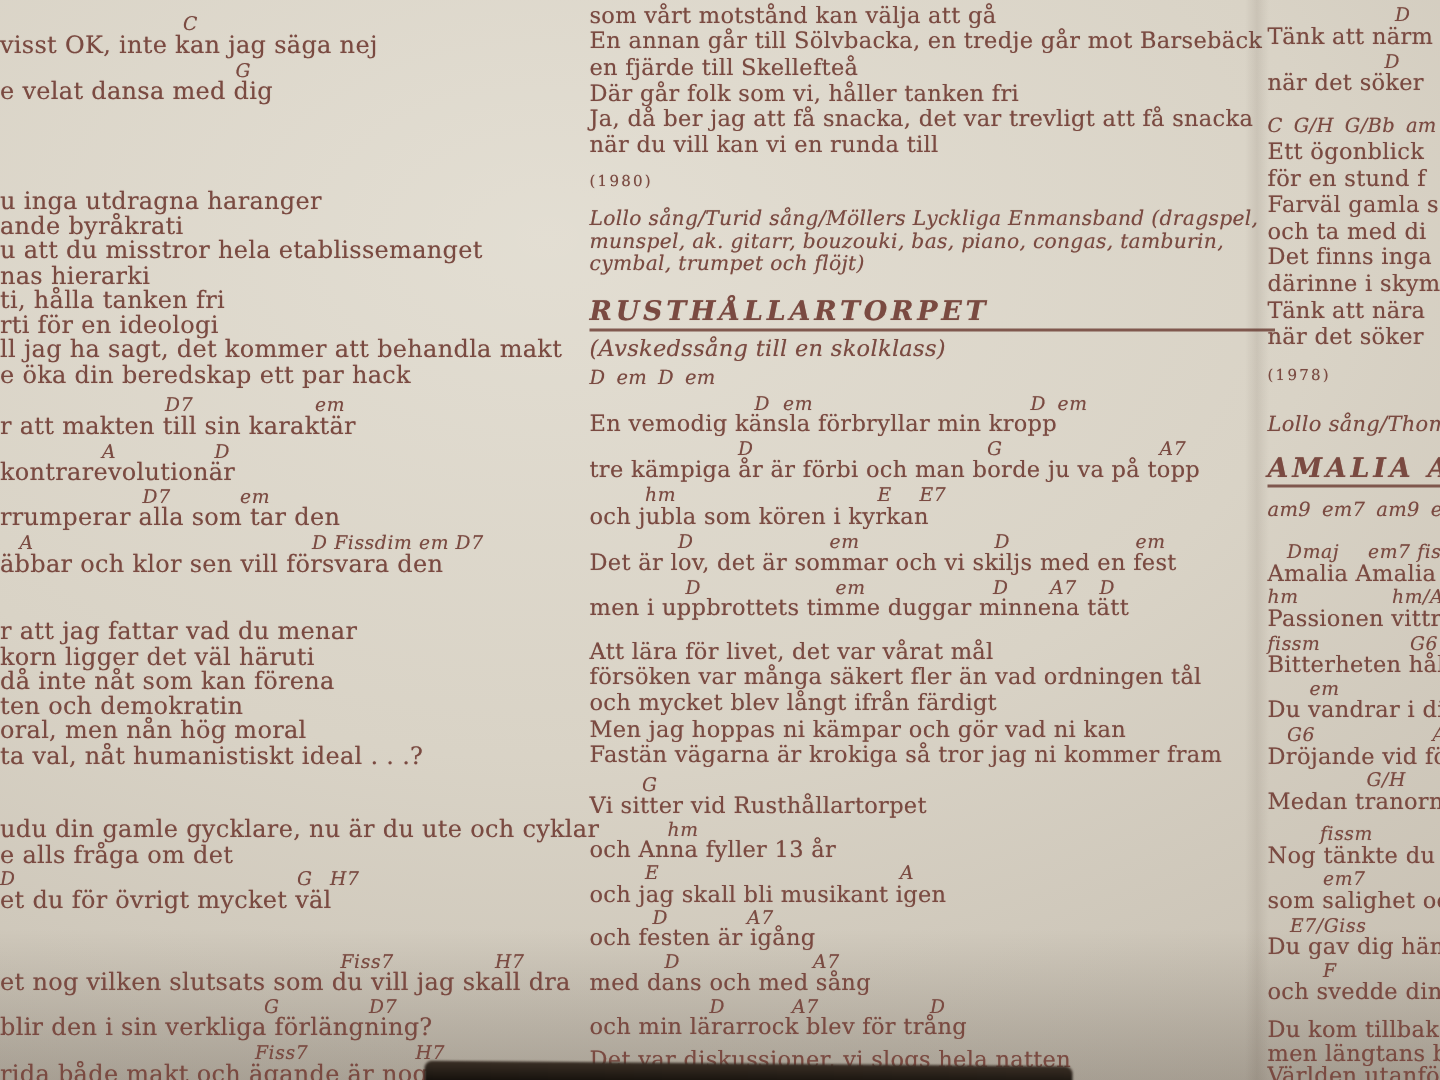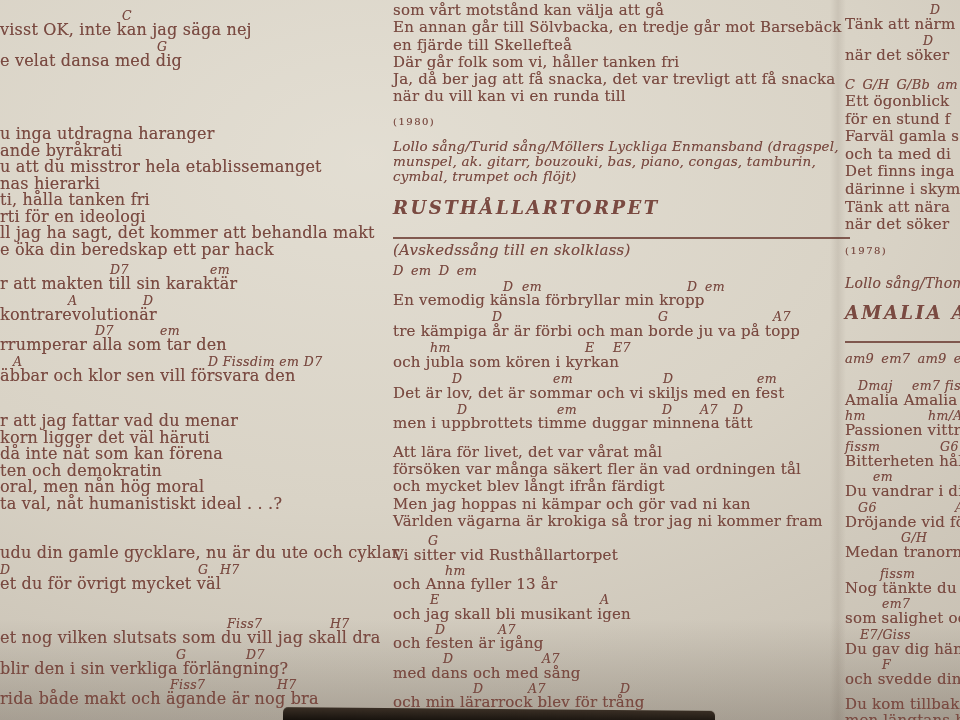--- a/index.html
+++ b/index.html
@@ -22,21 +22,21 @@
   [data-col="right"] .lyric{line-height:17px;}
   .chords{position:relative;height:13.5px;}
   [data-col="left"] .chords,[data-col="right"] .chords{height:14px;}
   .chord{position:absolute;top:0;font-style:italic;font-size:12.5px;letter-spacing:0.4px;}
 
   .chordline{font-style:italic;font-size:13px;line-height:14px;word-spacing:3px;}
   .year{font-size:10px;line-height:16px;letter-spacing:1.5px;}
   .credits{font-style:italic;font-size:13.5px;line-height:15.3px;}
   [data-col="right"] .credits{font-size:14px;line-height:16px;}
   .title{font-style:italic;font-weight:600;font-size:18px;letter-spacing:2.5px;line-height:19px;
-         border-bottom:2px solid rgba(112,66,56,0.85);padding-bottom:20px;margin-bottom:2px;display:block;width:100%;}
+         border-bottom:2px solid rgba(112,66,56,0.85);padding-bottom:2px;margin-bottom:2px;display:block;width:100%;}
   .subtitle{font-style:italic;font-size:15px;line-height:18px;}
 
   
   [data-col="left"]   .block:nth-child(2){margin-top:57px;}
   [data-col="left"]   .block:nth-child(3){margin-top:4px;}
   [data-col="left"]   .block:nth-child(4){margin-top:29px;}
   [data-col="left"]   .block:nth-child(5){margin-top:33px;}
   [data-col="left"]   .block:nth-child(6){margin-top:24px;}
   [data-col="middle"] .block:nth-child(2){margin-top:8px;}
   [data-col="middle"] .block:nth-child(3){margin-top:9px;}
@@ -116,20 +116,21 @@
       <div class="block">
         <div class="lyric">r att jag fattar vad du menar</div>
         <div class="lyric">korn ligger det väl häruti</div>
         <div class="lyric">då inte nåt som kan förena</div>
         <div class="lyric">ten och demokratin</div>
         <div class="lyric">oral, men nån hög moral</div>
         <div class="lyric">ta val, nåt humanistiskt ideal . . .?</div>
       </div>
       <div class="block">
         <div class="lyric">udu din gamle gycklare, nu är du ute och cyklar</div>
+        <div class="lyric">e alls fråga om det</div>
         <div class="chords">
           <span class="chord" style="left: 0px;">D</span>
           <span class="chord" style="left: 198px;">G</span>
           <span class="chord" style="left: 220px;">H7</span>
         </div>
         <div class="lyric">et du för övrigt mycket väl</div>
       </div>
       <div class="block">
         <div class="chords">
           <span class="chord" style="left: 227px;">Fiss7</span>
@@ -206,21 +207,21 @@
           <span class="chord" style="left: 307px;">A7</span>
           <span class="chord" style="left: 340px;">D</span>
         </div>
         <div class="lyric">men i uppbrottets timme duggar minnena tätt</div>
       </div>
       <div class="block">
         <div class="lyric">Att lära för livet, det var vårat mål</div>
         <div class="lyric">försöken var många säkert fler än vad ordningen tål</div>
         <div class="lyric">och mycket blev långt ifrån färdigt</div>
         <div class="lyric">Men jag hoppas ni kämpar och gör vad ni kan</div>
-        <div class="lyric">Världen vägarna är krokiga så tror jag ni kommer fram</div>
+        <div class="lyric">Fastän vägarna är krokiga så tror jag ni kommer fram</div>
       </div>
       <div class="block">
         <div class="chords">
           <span class="chord" style="left: 35px;">G</span>
         </div>
         <div class="lyric">Vi sitter vid Rusthållartorpet</div>
         <div class="chords">
           <span class="chord" style="left: 52px;">hm</span>
         </div>
         <div class="lyric">och Anna fyller 13 år</div>
@@ -305,21 +306,21 @@
         <div class="chords">
           <span class="chord" style="left: 28px;">em</span>
         </div>
         <div class="lyric">Du vandrar i di</div>
         <div class="chords">
           <span class="chord" style="left: 13px;">G6</span>
           <span class="chord" style="left: 110px;">A</span>
         </div>
         <div class="lyric">Dröjande vid fö</div>
         <div class="chords">
-          <span class="chord" style="left: 56px;">G/H</span>
+          <span class="chord" style="left: 66px;">G/H</span>
         </div>
         <div class="lyric">Medan tranorna</div>
       </div>
       <div class="block">
         <div class="chords">
           <span class="chord" style="left: 35px;">fissm</span>
         </div>
         <div class="lyric">Nog tänkte du d</div>
         <div class="chords">
           <span class="chord" style="left: 37px;">em7</span>

